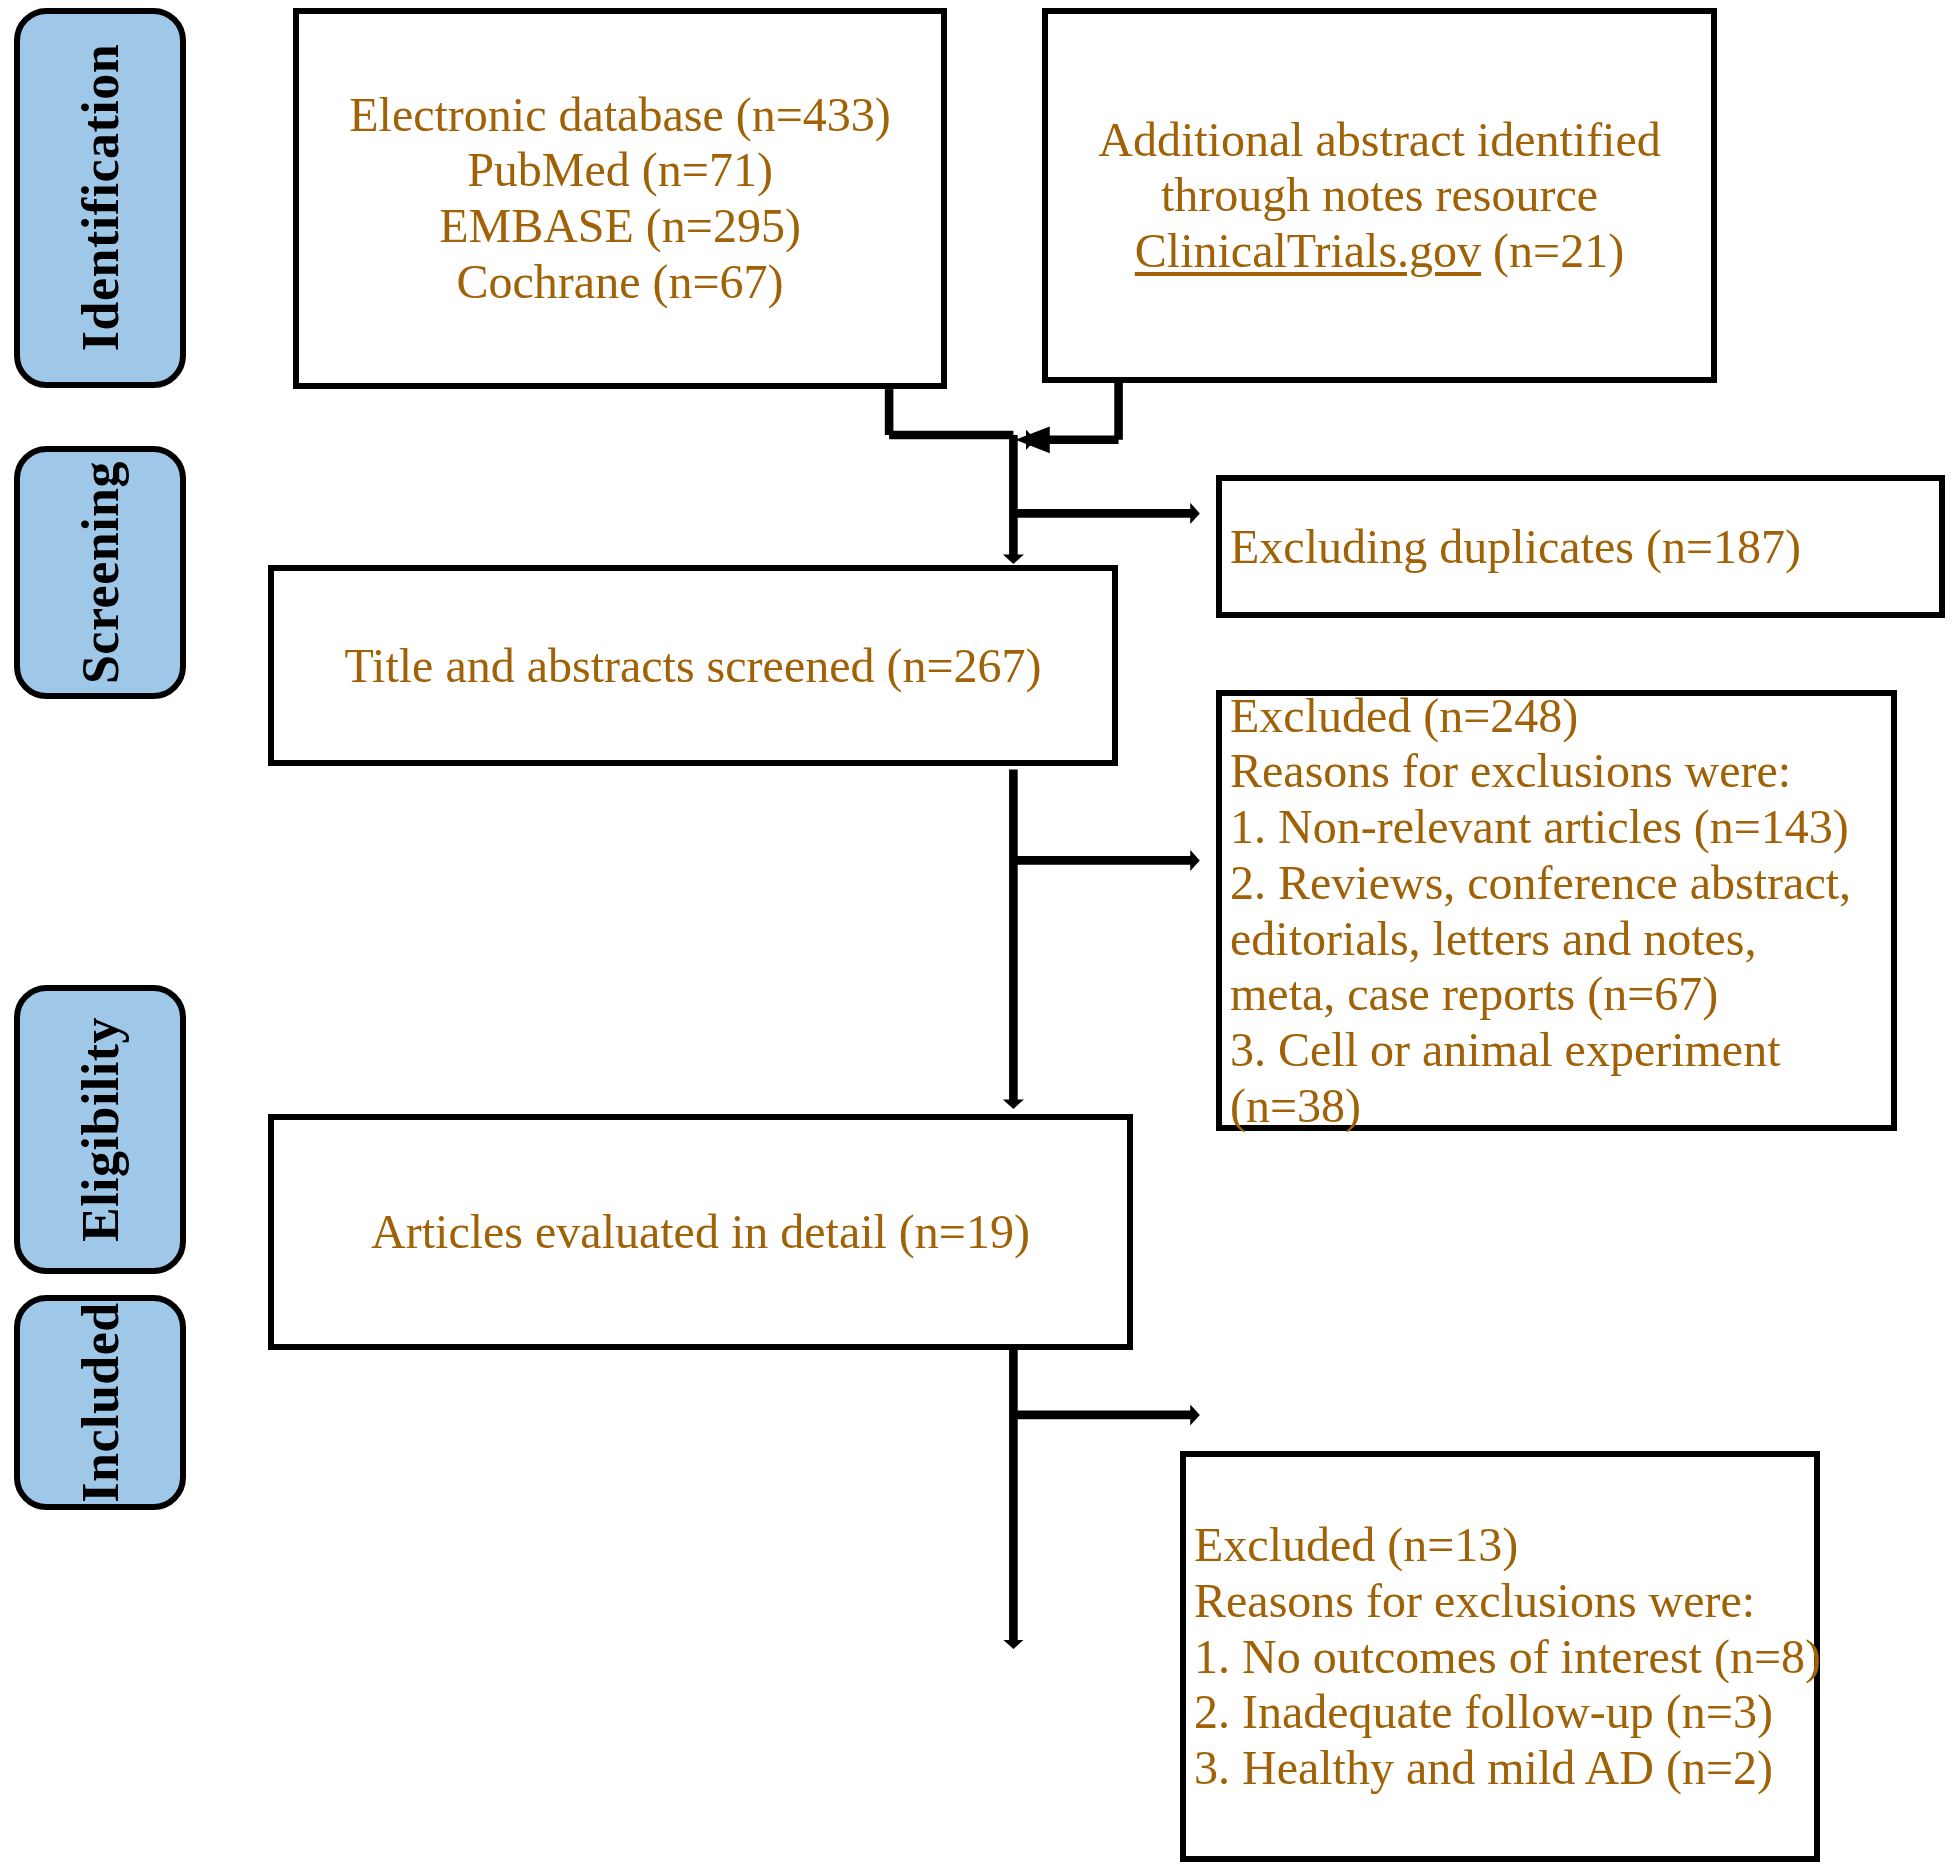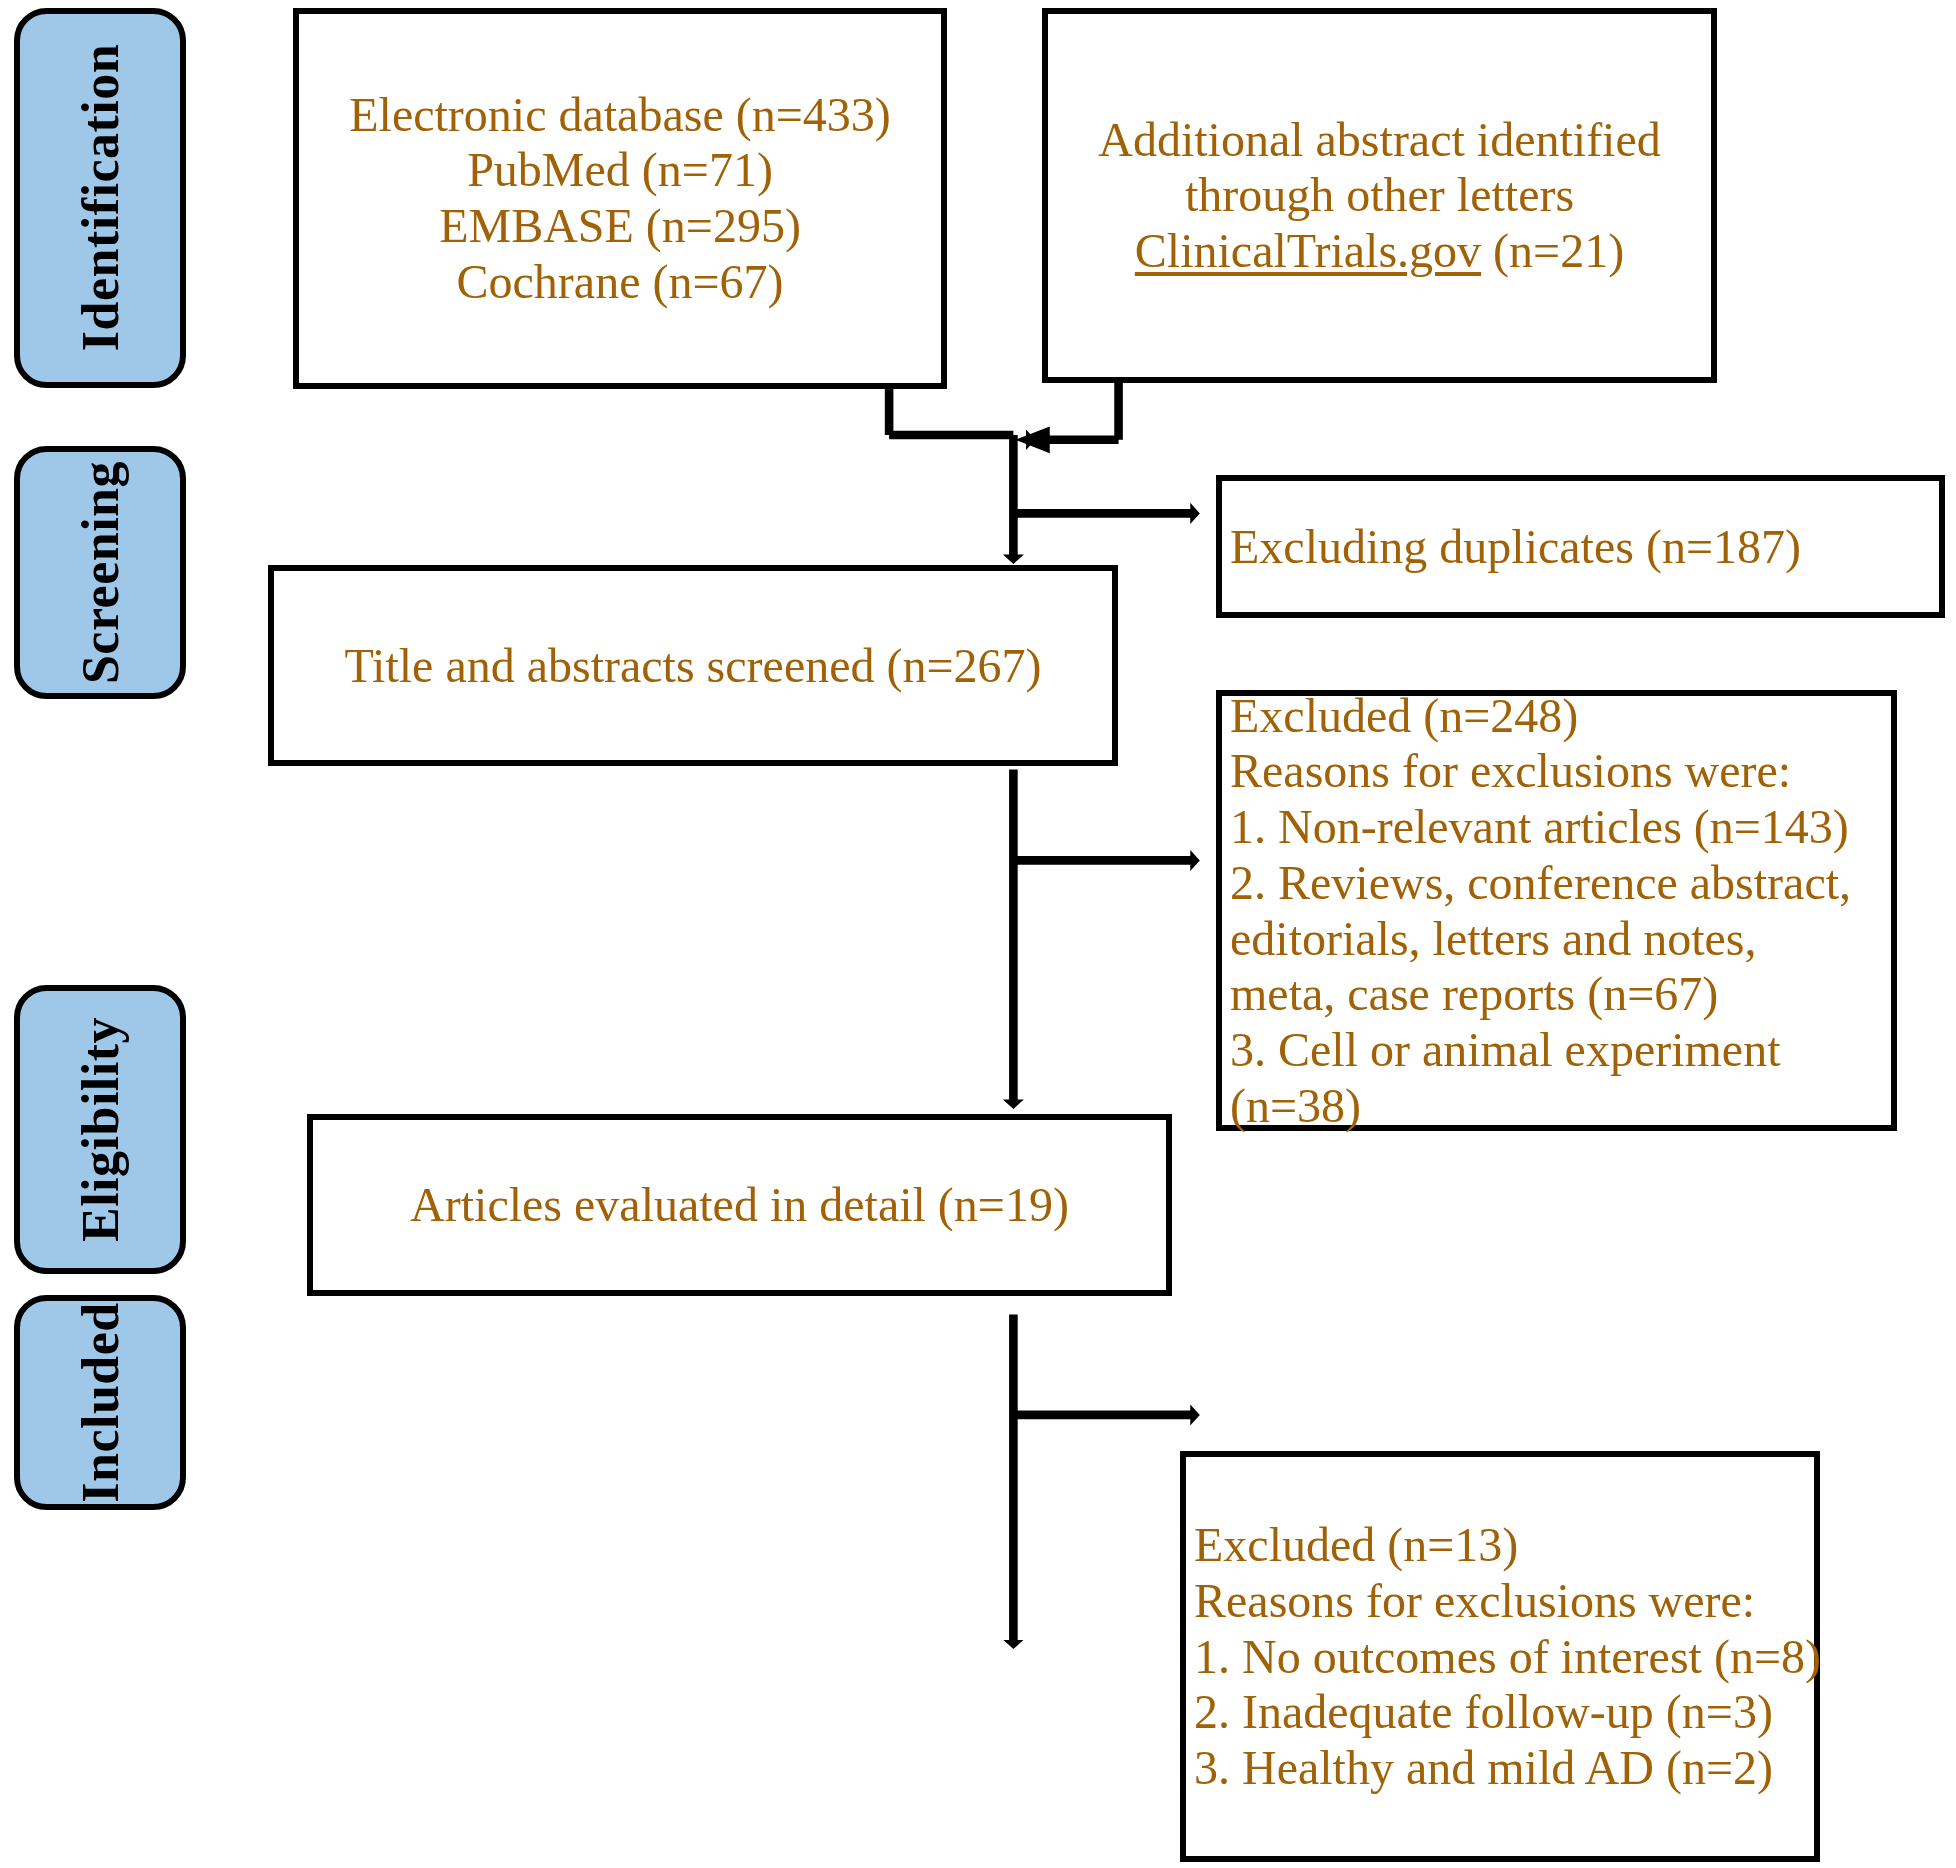--- a/index.html
+++ b/index.html
@@ -145,21 +145,21 @@
       <span class="line">Electronic database (n=433)</span>
       <span class="line">PubMed (n=71)</span>
       <span class="line">EMBASE (n=295)</span>
       <span class="line">Cochrane (n=67)</span>
     </div>
   </div>
 
   <div class="flow-box center-text" style="left:1042px; top:7.6px; width:675px; height:375px;">
     <div class="box-text">
       <span class="line">Additional abstract identified</span>
-      <span class="line">through other letters</span>
+      <span class="line">through notes resource</span>
       <span class="line"><span class="underline-src">ClinicalTrials.gov</span><span> (n=21)</span></span>
     </div>
   </div>
 
   <div class="flow-box left-text" style="left:1216px; top:475px; width:729px; height:143px;">
     <div class="box-text pad-left">Excluding duplicates (n=187)</div>
   </div>
 
   <div class="flow-box center-text" style="left:268px; top:565px; width:850px; height:201px;">
     <div class="box-text">Title and abstracts screened (n=267)</div>
@@ -171,21 +171,21 @@
       <span class="line">Reasons for exclusions were:</span>
       <span class="line">1. Non-relevant articles (n=143)</span>
       <span class="line">2. Reviews, conference abstract,</span>
       <span class="line">editorials, letters and notes,</span>
       <span class="line">meta, case reports (n=67)</span>
       <span class="line">3. Cell or animal experiment</span>
       <span class="line">(n=38)</span>
     </div>
   </div>
 
-  <div class="flow-box center-text" style="left:268px; top:1114px; width:865px; height:182px;margin-left:39px;">
+  <div class="flow-box center-text" style="left:268px; top:1114px; width:865px; height:236px;">
     <div class="box-text">Articles evaluated in detail (n=19)</div>
   </div>
 
   <div class="flow-box left-text" style="left:1180px; top:1451px; width:640px; height:411px;">
     <div class="box-text pad-left">
       <span class="line">Excluded (n=13)</span>
       <span class="line">Reasons for exclusions were:</span>
       <span class="line">1. No outcomes of interest (n=8)</span>
       <span class="line">2. Inadequate follow-up (n=3)</span>
       <span class="line">3. Healthy and mild AD (n=2)</span>

